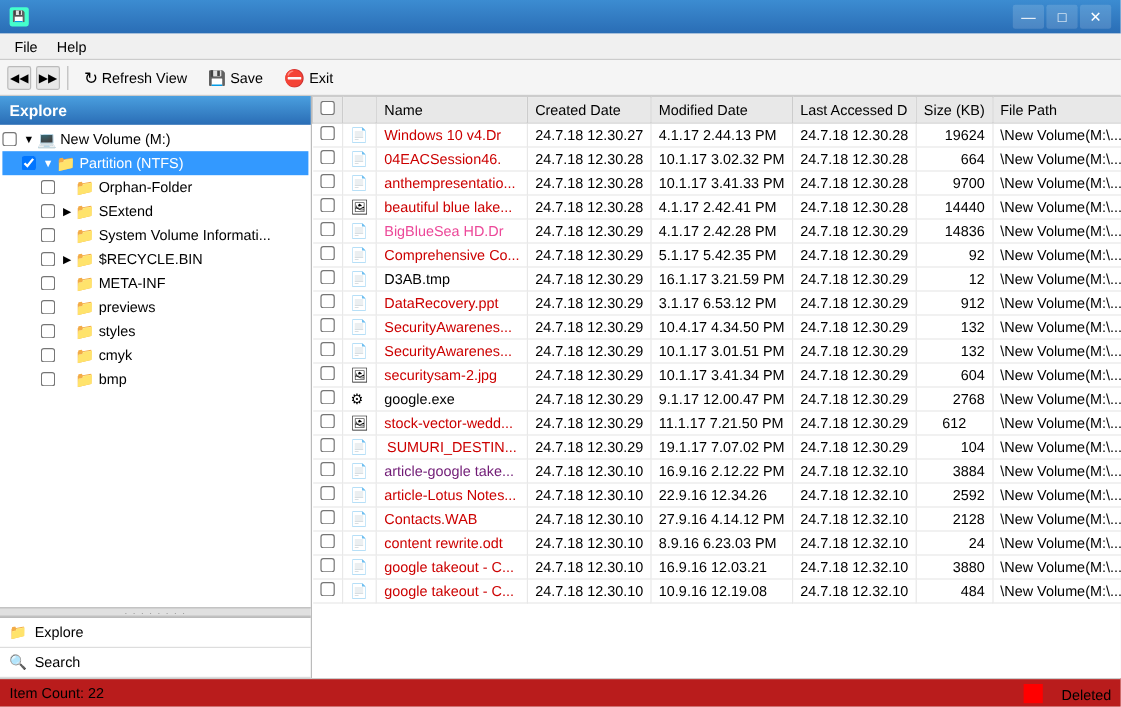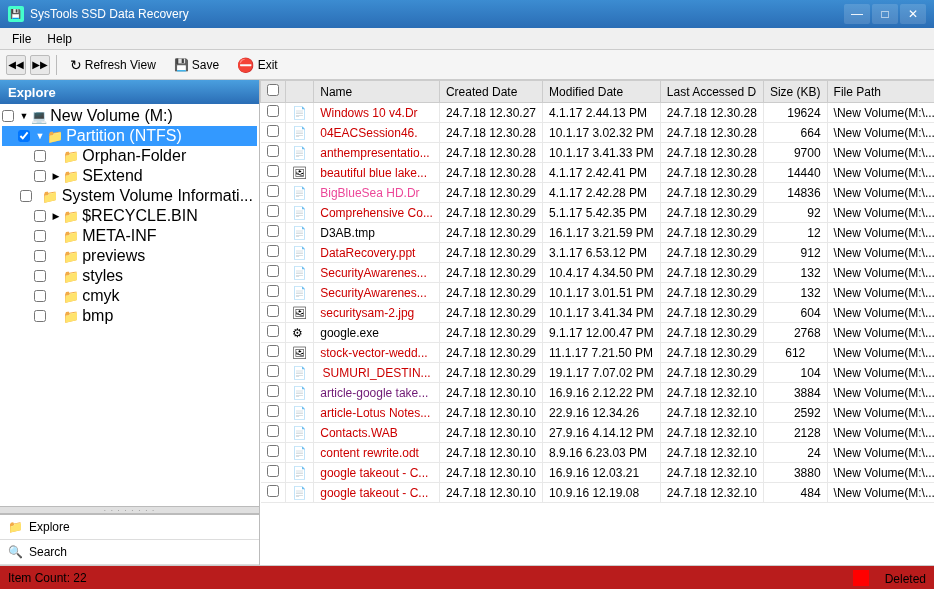--- a/index.html
+++ b/index.html
@@ -86,21 +86,21 @@
       height: 20px;
       cursor: pointer;
       padding-right: 4px;
       white-space: nowrap;
     }
     .tree-item.selected { background: #3399ff; color: white; }
     .tree-item .indent { display: inline-block; }
     .tree-item .expand-btn { width: 14px; height: 14px; display: inline-flex; align-items: center; justify-content: center; font-size: 9px; cursor: pointer; }
     .tree-item .folder-icon { margin-right: 3px; font-size: 13px; }
     .tree-item .checkbox { width: 12px; height: 12px; margin-right: 3px; }
-    .tree-label { font-size: 16px; }
+    .tree-label { font-size: 12px; }
 
     
     .sidebar-bottom { border-top: 1px solid #bbb; }
     .bottom-panel {
       display: flex; align-items: center; gap: 6px;
       padding: 5px 8px; cursor: pointer; font-size: 12px;
       border-bottom: 1px solid #ddd;
     }
 
     
@@ -175,21 +175,20 @@
       justify-content: center;
     }
     .divider-dots { color: #999; font-size: 8px; letter-spacing: 1px; }
   </style>
 </head>
 <body>
 
 <div class="title-bar">
   <div class="title-bar-left">
     <div class="title-bar-icon">💾</div>
-    <span>SysTools SSD Data Recovery</span>
   </div>
   <div class="title-bar-controls">
     <button class="title-btn">—</button>
     <button class="title-btn">□</button>
     <button class="title-btn close">✕</button>
   </div>
 </div>
 
 <div class="menu-bar">
   <div class="menu-item">File</div>

